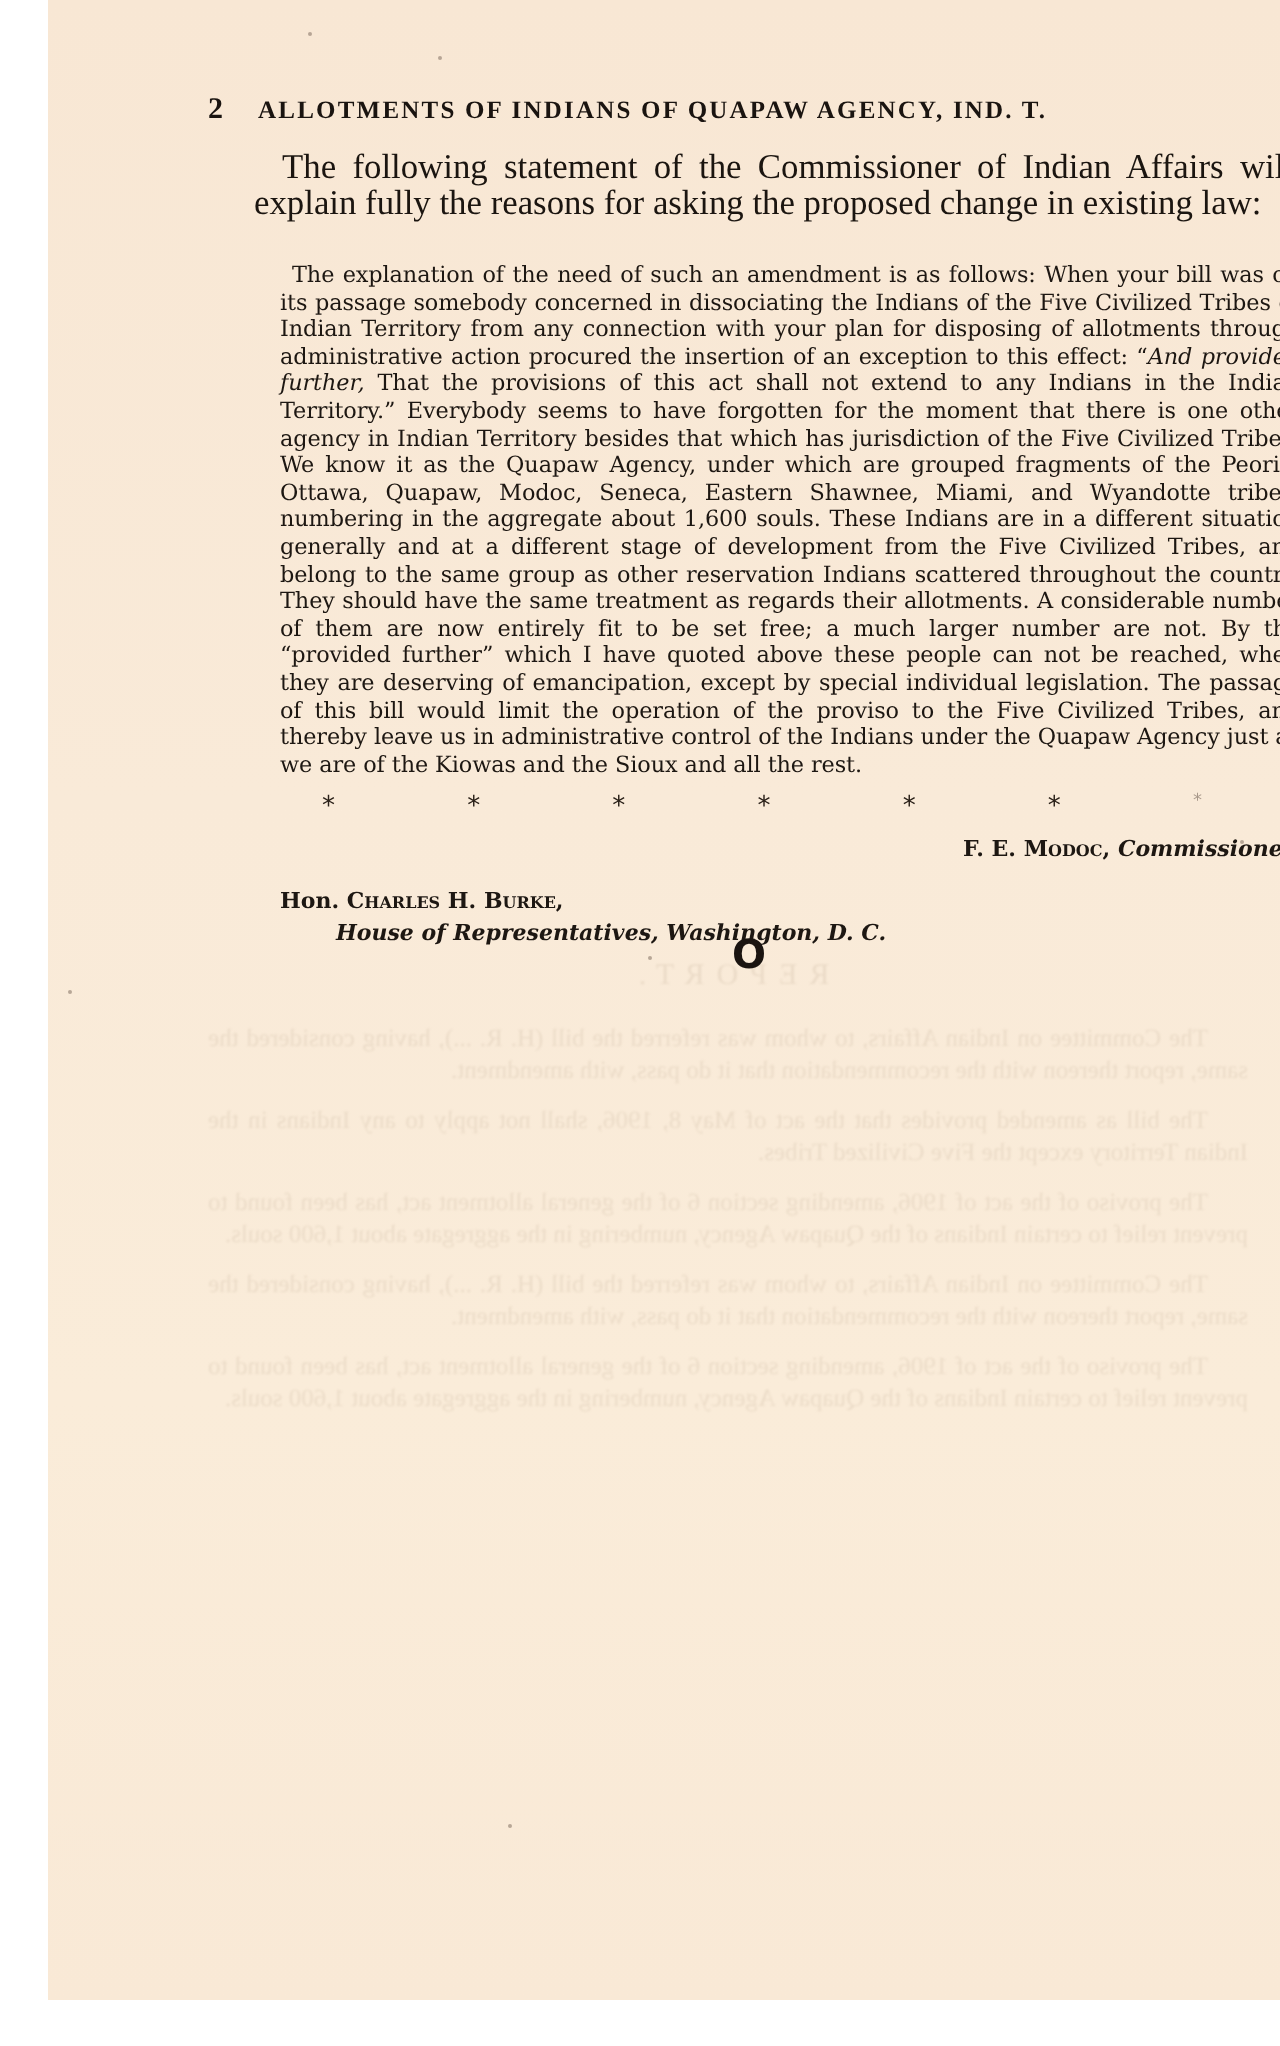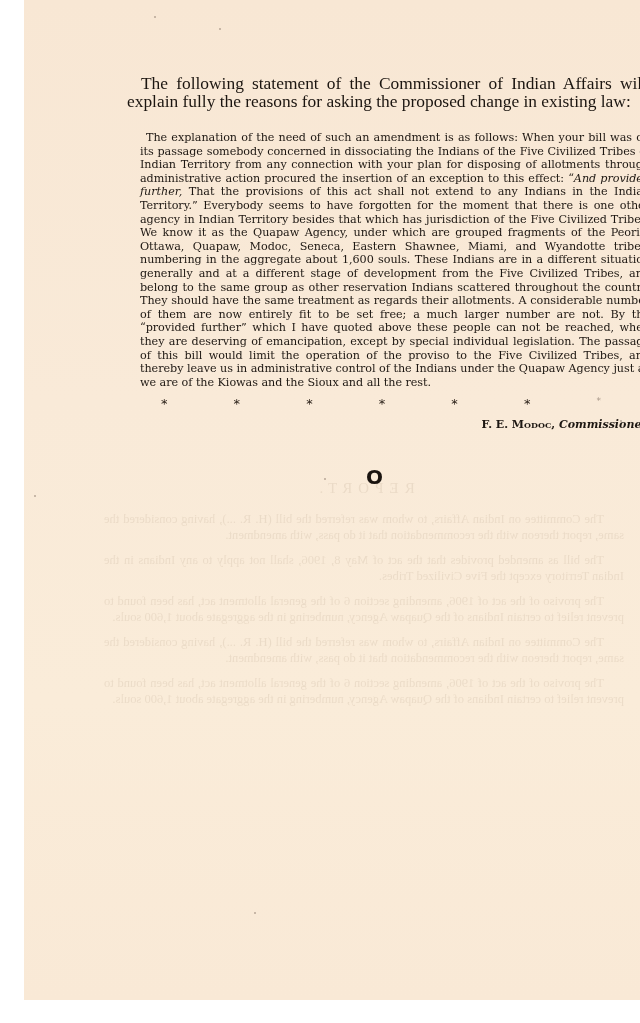--- a/index.html
+++ b/index.html
@@ -70,20 +70,24 @@
 
   <div class="bleed">
     <p class="rtitle">REPORT.</p>
     <p>The Committee on Indian Affairs, to whom was referred the bill (H. R. ...), having considered the same, report thereon with the recommendation that it do pass, with amendment.</p>
     <p>The bill as amended provides that the act of May 8, 1906, shall not apply to any Indians in the Indian Territory except the Five Civilized Tribes.</p>
     <p>The proviso of the act of 1906, amending section 6 of the general allotment act, has been found to prevent relief to certain Indians of the Quapaw Agency, numbering in the aggregate about 1,600 souls.</p>
     <p>The Committee on Indian Affairs, to whom was referred the bill (H. R. ...), having considered the same, report thereon with the recommendation that it do pass, with amendment.</p>
     <p>The proviso of the act of 1906, amending section 6 of the general allotment act, has been found to prevent relief to certain Indians of the Quapaw Agency, numbering in the aggregate about 1,600 souls.</p>
   </div>
 
+  <div class="running-head">
+    <span class="num">2</span>
+    <span>ALLOTMENTS OF INDIANS OF QUAPAW AGENCY, IND. T.</span>
+  </div>
 
   <div class="intro">
     <p>The following statement of the Commissioner of Indian Affairs will explain fully the reasons for asking the proposed change in existing law:</p>
   </div>
 
   <div class="quote">
     <p><span>The explanation of the need of such an amendment is as follows: When your bill was on its passage somebody concerned in dissociating the Indians of the Five Civilized Tribes of Indian Territory from any connection with your plan for disposing of allotments through administrative action procured the insertion of an exception to this effect: “</span><em>And provided further,</em><span> That the provisions of this act shall not extend to any Indians in the Indian Territory.”  Everybody seems to have forgotten for the moment that there is one other agency in Indian Territory besides that which has jurisdiction of the Five Civilized Tribes.  We know it as the Quapaw Agency, under which are grouped fragments of the Peoria, Ottawa, Quapaw, Modoc, Seneca, Eastern Shawnee, Miami, and Wyandotte tribes, numbering in the aggregate about 1,600 souls.  These Indians are in a different situation generally and at a different stage of development from the Five Civilized Tribes, and belong to the same group as other reservation Indians scattered throughout the country.  They should have the same treatment as regards their allotments.  A considerable number of them are now entirely fit to be set free; a much larger number are not.  By the “provided further” which I have quoted above these people can not be reached, when they are deserving of emancipation, except by special individual legislation.  The passage of this bill would limit the operation of the proviso to the Five Civilized Tribes, and thereby leave us in administrative control of the Indians under the Quapaw Agency just as we are of the Kiowas and the Sioux and all the rest.</span></p>
   </div>
 
   <div class="stars">
@@ -94,20 +98,27 @@
     <span>*</span>
     <span>*</span>
     <span>*</span>
   </div>
 
   <div class="signature">
     <span class="sc">F. E. Modoc,</span>
     <span class="sig-title">Commissioner.</span>
   </div>
 
+  <div class="addressee">
+    <div>
+      <span>Hon.</span>
+      <span class="sc">Charles H. Burke,</span>
+    </div>
+    <div class="line2">House of Representatives, Washington, D. C.</div>
+  </div>
 
   <div class="end-mark">O</div>
 
   <span class="speck" style="left:130px; top:16px;"></span>
   <span class="speck" style="left:195px; top:28px;"></span>
   <span class="speck" style="left:300px; top:478px;"></span>
   <span class="speck" style="left:10px; top:495px;"></span>
   <span class="speck" style="left:596px; top:420px;"></span>
   <span class="speck" style="left:230px; top:912px;"></span>
 </div>

